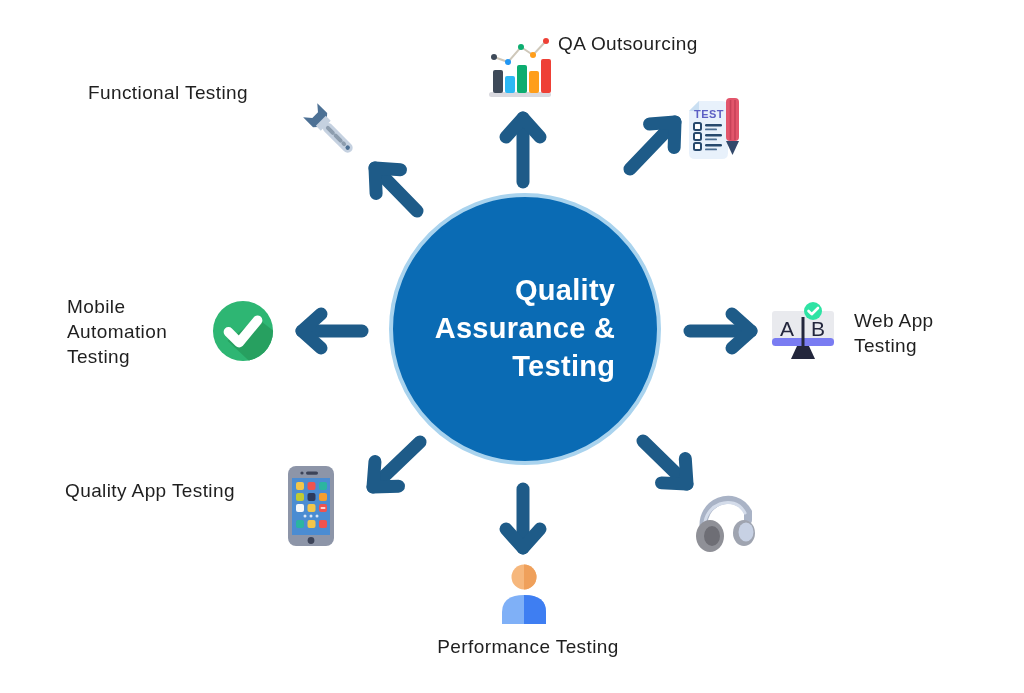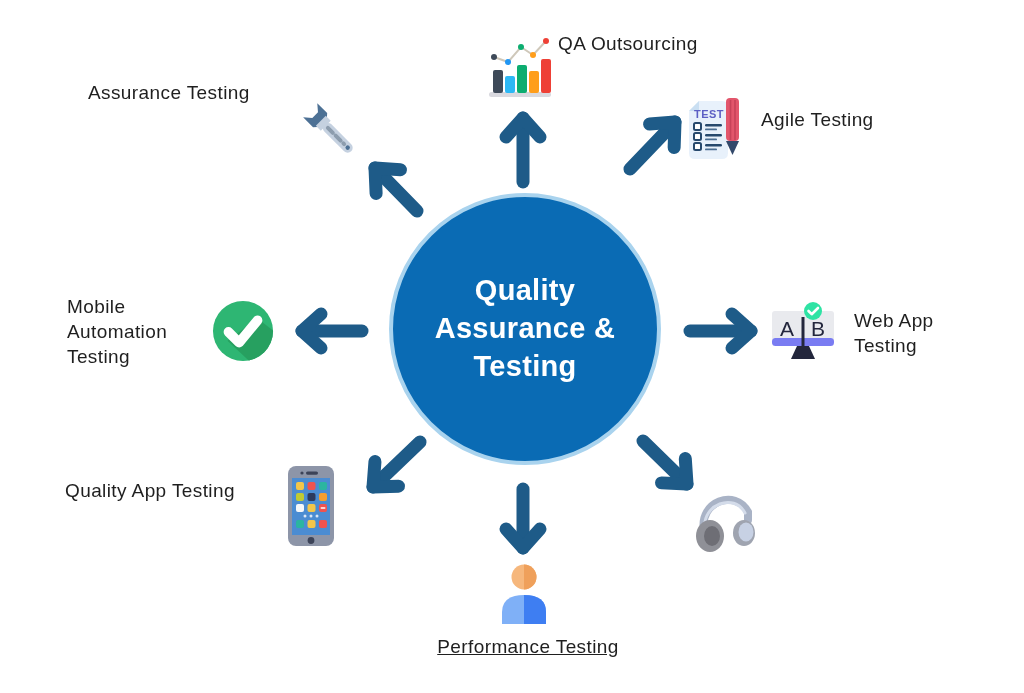--- a/index.html
+++ b/index.html
@@ -4,24 +4,24 @@
 <style>
   html,body{margin:0;padding:0;background:#fff;}
   .canvas{position:relative;width:1024px;height:693px;background:var(--background,#fff);
           font-family:"Liberation Sans",sans-serif;overflow:hidden;}
   .arrows{position:absolute;left:0;top:0;width:1024px;height:693px;pointer-events:none;}
   .arrow{stroke:var(--arrow,#1e5b88);stroke-width:13;stroke-linecap:round;}
   .arrowhead{fill:none;stroke:var(--arrow,#1e5b88);stroke-width:13;stroke-linecap:round;stroke-linejoin:round;}
   .center-circle{position:absolute;left:389px;top:193px;width:272px;height:272px;border-radius:50%;
           background:var(--circle-fill,#0a6bb4);border:4px solid var(--circle-ring,#a9d3ee);
           box-sizing:border-box;display:flex;align-items:center;justify-content:center;}
-  .center-title{text-align:center;color:var(--center-text,#fff);font-weight:bold;font-size:29px;
+  .center-title{text-align:right;color:var(--center-text,#fff);font-weight:bold;font-size:29px;
           line-height:1.31;letter-spacing:.3px;}
   .svc-label{position:absolute;font-size:19px;color:var(--label-text,#1f1f1f);letter-spacing:.4px;line-height:1.32;}
-  .svc-label.center-x{transform:translateX(-50%);white-space:nowrap;text-decoration:underline;}
+  .svc-label.center-x{transform:translateX(-50%);white-space:nowrap;}
   .icon{position:absolute;}
   .icon svg{display:block;width:100%;height:100%;}
 </style>
 </head>
 <body>
 
 <div class="canvas">
 
   <svg class="arrows" viewBox="0 0 1024 693">
     <defs>
@@ -78,21 +78,20 @@
       <rect x="19" y="41.5" width="12" height="1.8" rx="0.9" fill="#4b6e92"></rect>
       <rect x="8" y="46" width="7" height="7" rx="1.5" fill="#fff" stroke="#27496d" stroke-width="2"></rect>
       <rect x="19" y="47" width="17" height="2.4" rx="1.2" fill="#27496d"></rect>
       <rect x="19" y="51.5" width="12" height="1.8" rx="0.9" fill="#4b6e92"></rect>
       <rect x="40" y="1" width="13" height="43" rx="4" fill="#e2556b"></rect>
       <line x1="44.5" y1="3" x2="44.5" y2="43" stroke="#c74258" stroke-width="1.6"></line>
       <line x1="49" y1="3" x2="49" y2="43" stroke="#c74258" stroke-width="1.6"></line>
       <path d="M40 44 H53 L46.5 58 Z" fill="#33496b"></path>
     </svg>
   </div>
-  <div class="svc-label" style="left:761px;top:107px">Agile Testing</div>
 
   <div class="icon" style="left:771px;top:302px;width:64px;height:62px">
     <svg viewBox="0 0 64 62">
       <rect x="1" y="9" width="62" height="31" rx="3" fill="#e9eaee"></rect>
       <rect x="1" y="36" width="62" height="8" rx="3.5" fill="#7a7cf2"></rect>
       <text x="16" y="34" text-anchor="middle" font-size="21" fill="#23263c" font-family="Liberation Sans, sans-serif">A</text>
       <text x="47" y="34" text-anchor="middle" font-size="21" fill="#23263c" font-family="Liberation Sans, sans-serif">B</text>
       <line x1="32" y1="15" x2="32" y2="44" stroke="#23263c" stroke-width="3"></line>
       <path d="M26 44 H38 L44 57 H20 Z" fill="#23263c"></path>
       <circle cx="42" cy="9" r="9" fill="#2ee3a4"></circle>
@@ -167,15 +166,15 @@
     <svg viewBox="0 0 72 72">
       <g transform="rotate(-45 36 36)">
         <path d="M26 8 L26 22 L36 31 L46 22 L46 8 L40 15 L32 15 Z" fill="#4d7195"></path>
         <rect x="29" y="23" width="14" height="7" fill="#c5d1e0"></rect>
         <rect x="31" y="28" width="10" height="38" rx="5" fill="#c5d1e0"></rect>
         <line x1="36" y1="33" x2="36" y2="56" stroke="#8d9dae" stroke-width="4" stroke-dasharray="7 4" stroke-linecap="round"></line>
         <circle cx="36" cy="61" r="2.2" fill="#4d7195"></circle>
       </g>
     </svg>
   </div>
-  <div class="svc-label" style="left:88px;top:80px">Assurance Testing</div>
+  <div class="svc-label" style="left:88px;top:80px">Functional Testing</div>
 
 </div>
 
 </body></html>

